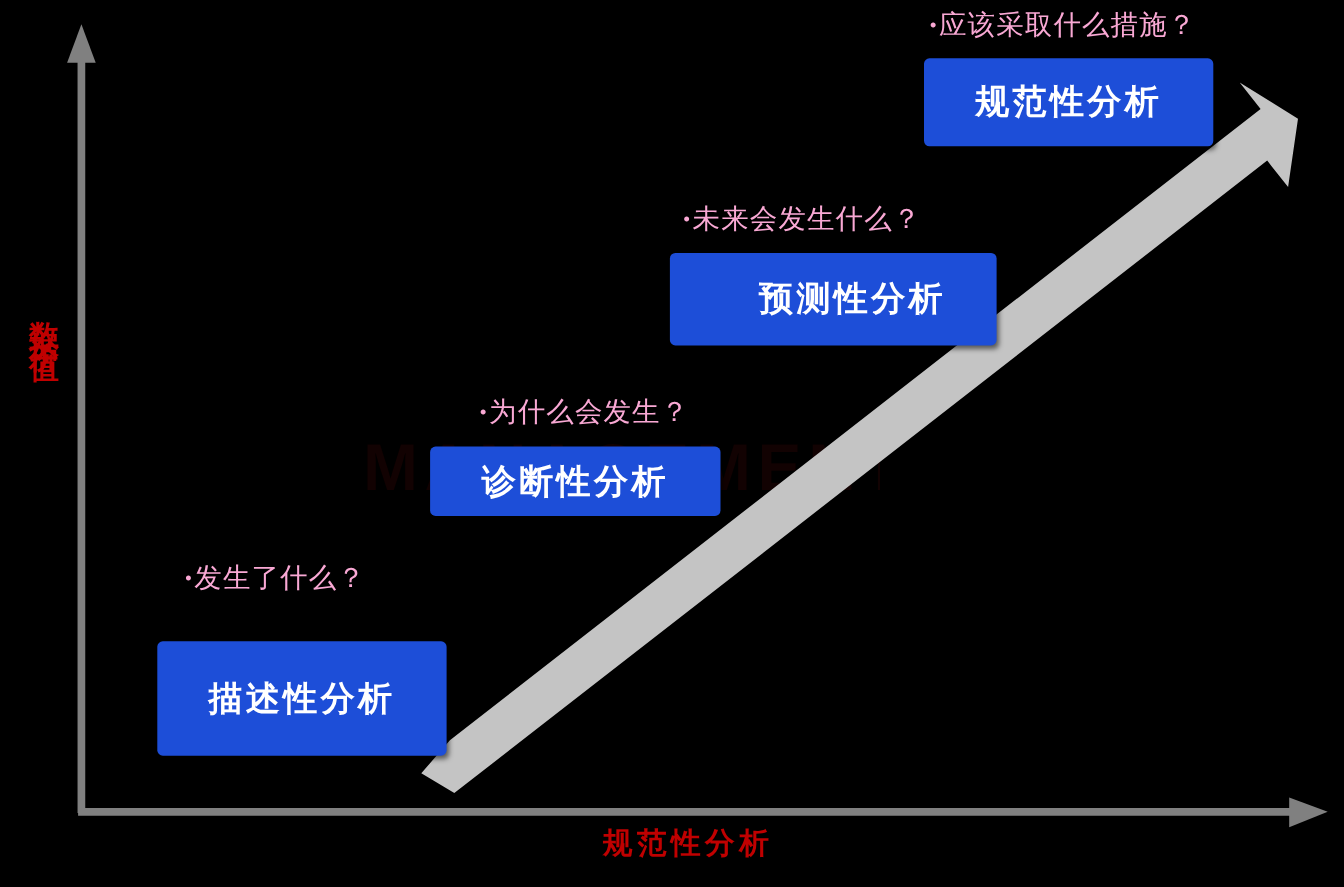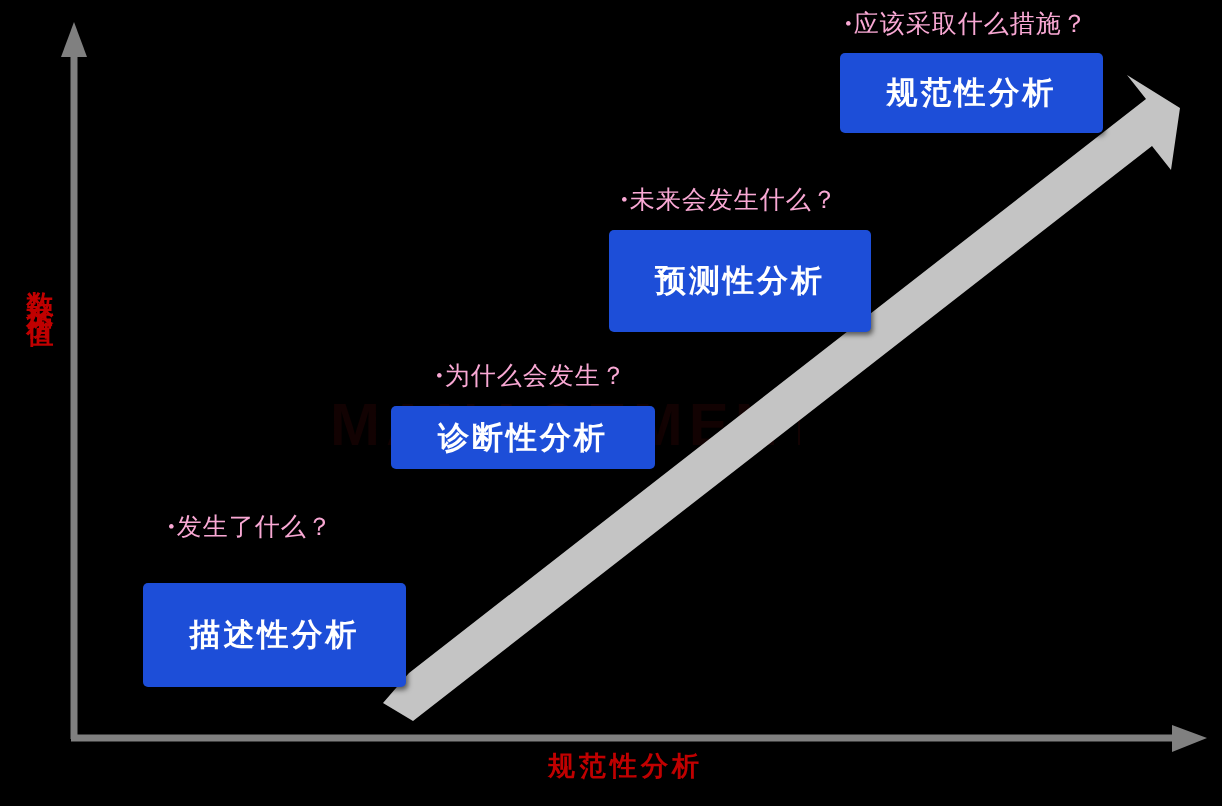--- a/index.html
+++ b/index.html
@@ -148,21 +148,21 @@
     </div>
     <div class="stage-box" style="left:375px; top:406px; width:264px; height:63px;margin-left:16px;">
       <span class="stage-box-label">诊断性分析</span>
     </div>
   </div>
 
   <div class="stage-node">
     <div class="stage-question" style="left:621px; top:187px;">
       <span class="bullet">•</span><span>未来会发生什么？</span>
     </div>
-    <div class="stage-box" style="left:609px; top:230px; width:262px; height:102px;">
+    <div class="stage-box" style="left:609px; top:230px; width:262px; height:84px;padding-left:35px;">
       <span class="stage-box-label">预测性分析</span>
     </div>
   </div>
 
   <div class="stage-node">
     <div class="stage-question" style="left:845px; top:11px;">
       <span class="bullet">•</span><span>应该采取什么措施？</span>
     </div>
     <div class="stage-box" style="left:840px; top:53px; width:263px; height:80px;">
       <span class="stage-box-label">规范性分析</span>

